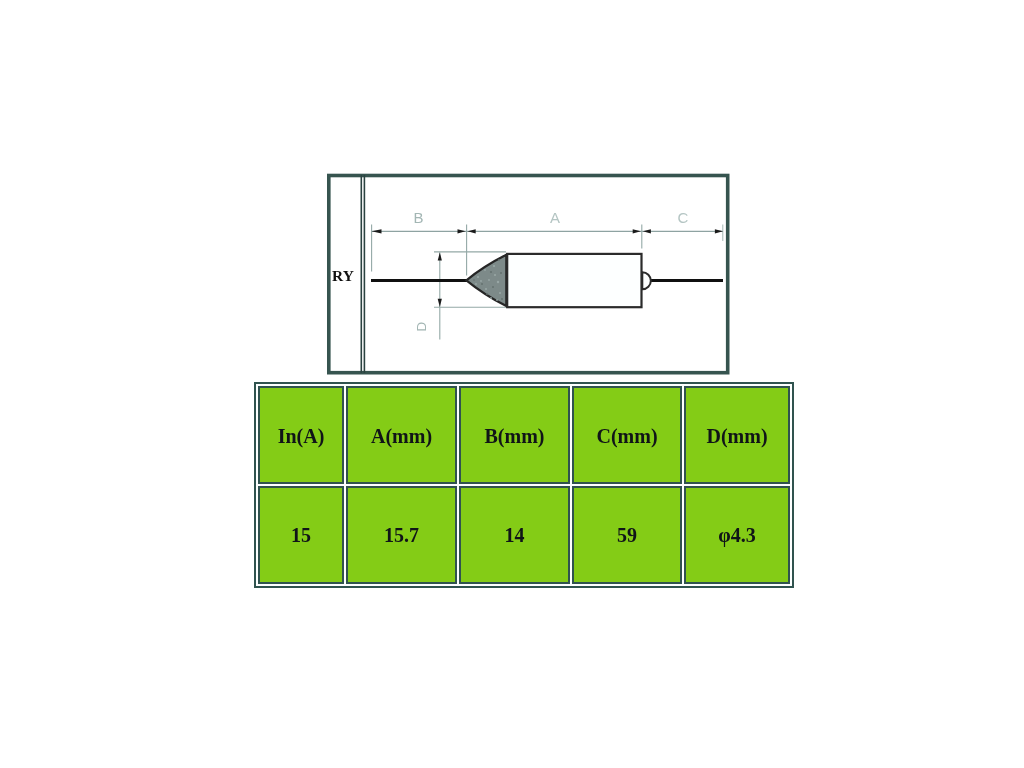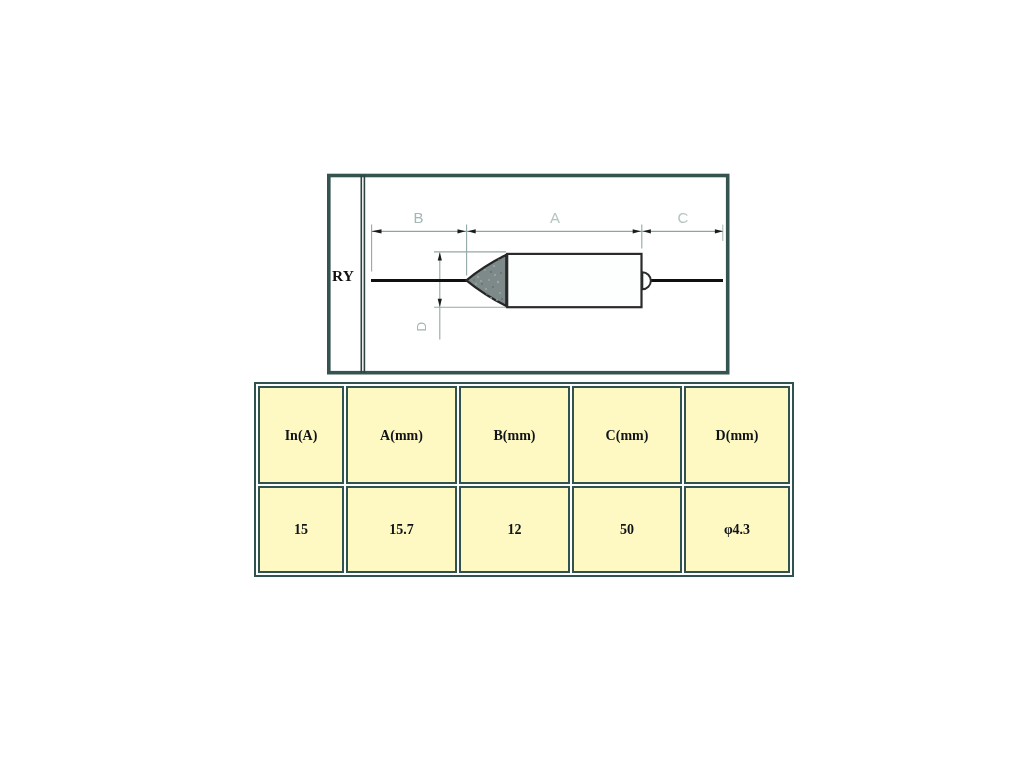--- a/index.html
+++ b/index.html
@@ -1,19 +1,19 @@
 <!DOCTYPE html>
 <html><head>
 <meta charset="utf-8">
 <style>
   html,body{margin:0;padding:0;width:1024px;height:768px;background:#ffffff;overflow:hidden;}
   .stage{position:relative;width:1024px;height:768px;background:#ffffff;font-family:"Liberation Serif",serif;}
   table.spec{position:absolute;left:254px;top:382px;border-collapse:separate;border-spacing:2px;border:2px solid #30534f;background:#fdffff;}
   table.spec tr.hdr td{padding-top:10px;}
-  table.spec td{border:2px solid #30534f;text-align:center;vertical-align:middle;font-family:"Liberation Serif",serif;font-weight:bold;font-size:14px;color:#101418;background:#fef9c3;padding:8px;}
+  table.spec td{border:2px solid #30534f;text-align:center;vertical-align:middle;font-family:"Liberation Serif",serif;font-weight:bold;font-size:20px;color:#101418;background:#84cc16;padding:8px;}
 </style>
 </head>
 <body>
 <div class="stage">
 
 <svg width="1024" height="768" viewBox="0 0 1024 768" style="position:absolute;left:0;top:0;">
 
   <rect x="328.8" y="175.5" width="398.9" height="197.2" fill="none" stroke="#36544f" stroke-width="3.6"></rect>
 
   <g stroke="#2a4240" stroke-width="1.6" fill="none">
@@ -113,28 +113,28 @@
 
     <td>A(mm)</td>
 
     <td>B(mm)</td>
 
     <td>C(mm)</td>
 
     <td>D(mm)</td>
   </tr>
 
-  <tr style="height:87px">
+  <tr style="height:98px">
 
     <td>15</td>
 
     <td>15.7</td>
 
-    <td>12</td>
+    <td>14</td>
 
-    <td>50</td>
+    <td>59</td>
 
     <td>φ4.3</td>
   </tr>
   </tbody>
 </table>
 
 </div>
 
 </body></html>

